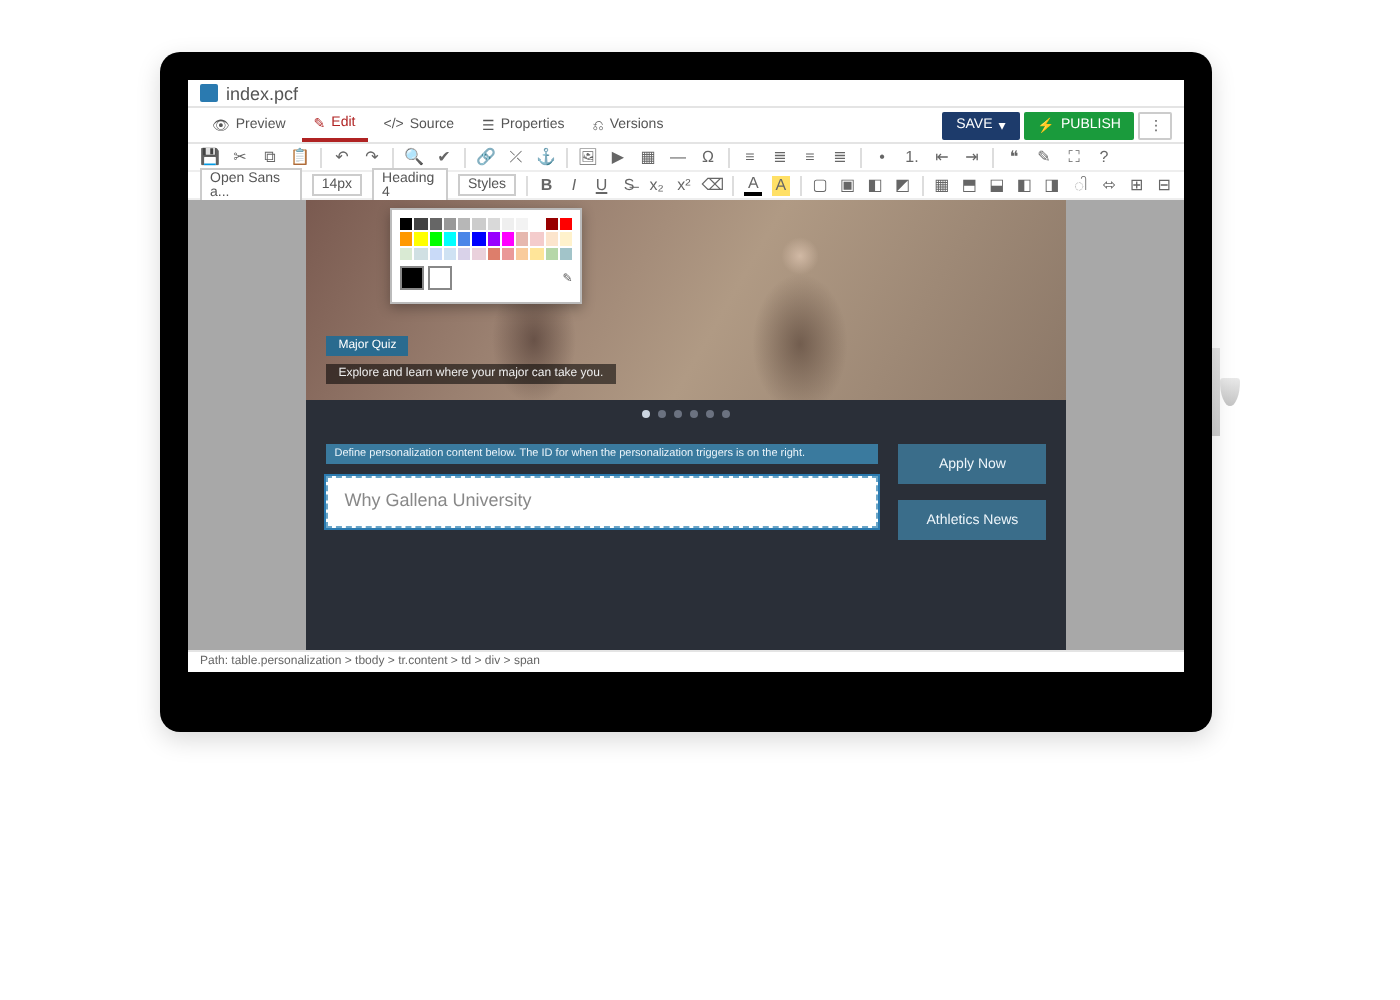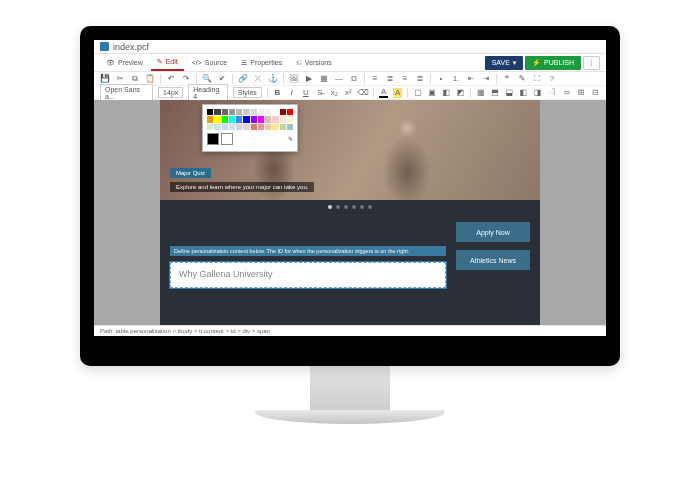--- a/index.html
+++ b/index.html
@@ -7,21 +7,21 @@
     width: 700px; height: 500px;
     background: #fff;
     font-family: Arial, Helvetica, sans-serif;
     display: flex; align-items: flex-start; justify-content: center;
     overflow: hidden;
   }
   
   .monitor {
     width: 540px;
     margin-top: 26px;
-    display: flex; flex-direction: column; align-items: center;
+    display: flex; flex-direction: row; align-items: center;
   }
   .screen {
     width: 540px; height: 340px;
     background: #000;
     border-radius: 10px;
     padding: 14px 14px 30px 14px;
     position: relative;
     box-shadow: 0 4px 12px rgba(0,0,0,.15);
   }
   .apple-logo {
@@ -162,21 +162,21 @@
     height:14px; display:flex; align-items:center; justify-content:center; gap:4px;
     background:#2a2f38;
   }
   .dots span { width:4px; height:4px; border-radius:50%; background:#6b7280;}
   .dots span.on { background:#cbd5e1;}
   
   .content {
     display:flex; gap:10px;
     padding:8px 10px 10px 10px;
   }
-  .col-main { flex:1; display:flex; flex-direction:column; gap:6px;margin-top:24px;}
+  .col-main { flex:1; display:flex; flex-direction:column; gap:6px;}
   .col-side { width:74px; display:flex; flex-direction:column; gap:8px;}
   .perso-strip {
     background:#3a7a9e; color:#eaf4fa; font-size:5.5px; padding:2px 4px;
   }
   .card {
     background:#fff; border:1px dashed #6aa6c8; padding:6px 8px;
     display:flex; flex-direction:column; gap:2px;
     position:relative;
   }
   .card.selected { outline:1px solid #2a7ab0; }

